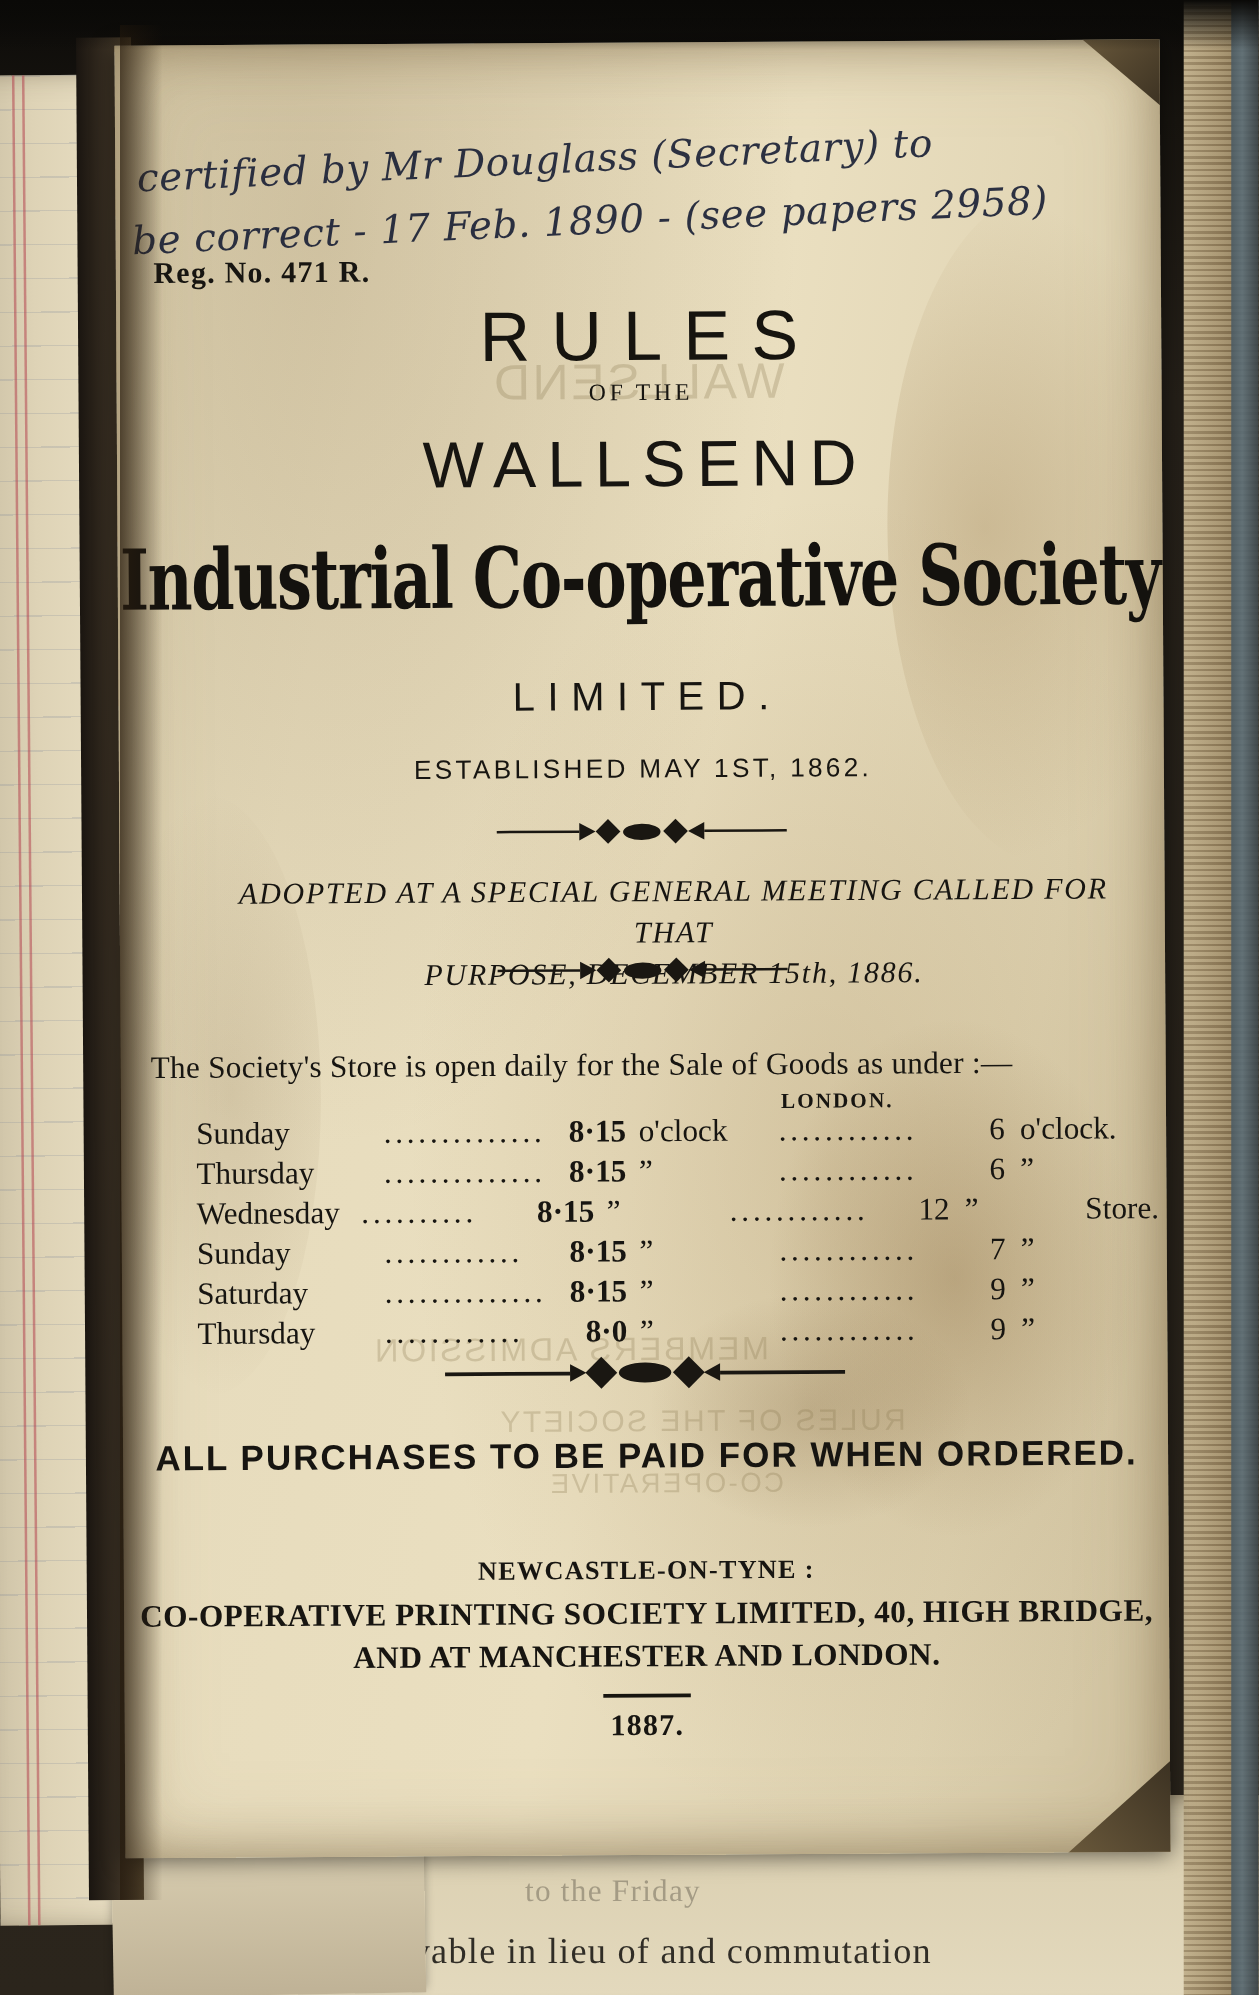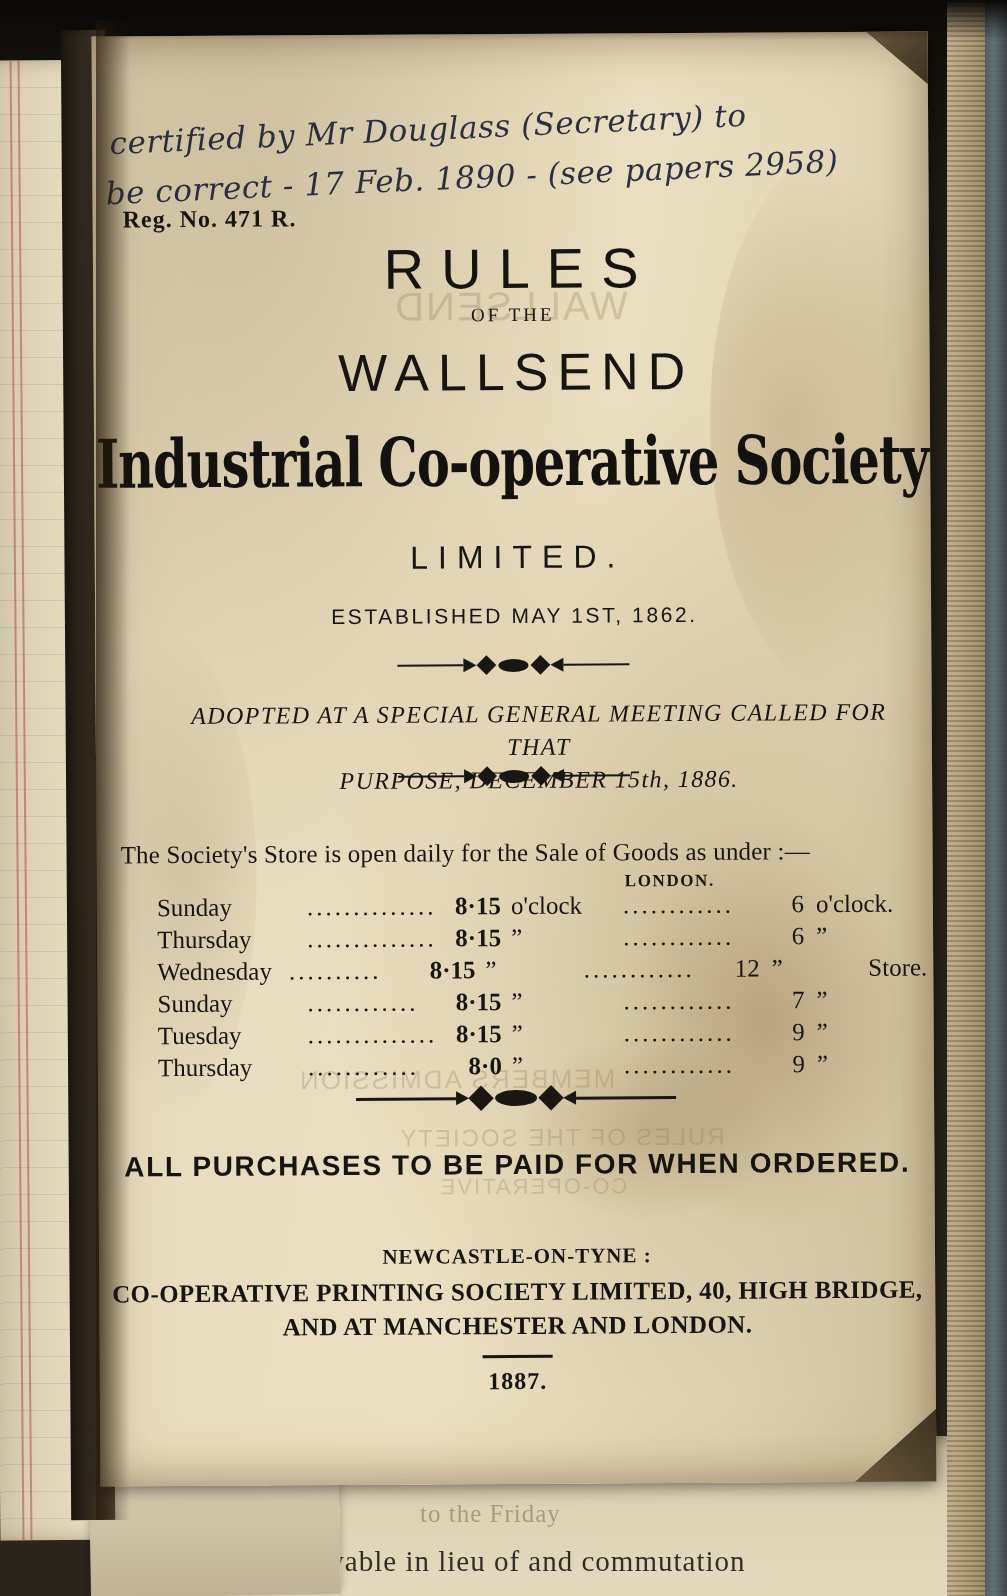--- a/index.html
+++ b/index.html
@@ -598,21 +598,21 @@
           <span class="day">Sunday</span>
           <span class="dots1">............</span>
           <span class="open">8·15</span>
           <span class="oclock1">”</span>
           <span class="dots2">............</span>
           <span class="close">7</span>
           <span class="oclock2">”</span>
           <span class="extra"></span>
         </div>
         <div class="row">
-          <span class="day">Tuesday</span>
+          <span class="day">Saturday</span>
           <span class="dots1">...............</span>
           <span class="open">8·15</span>
           <span class="oclock1">”</span>
           <span class="dots2">............</span>
           <span class="close">9</span>
           <span class="oclock2">”</span>
           <span class="extra"></span>
         </div>
         <div class="row">
           <span class="day">Thursday</span>

